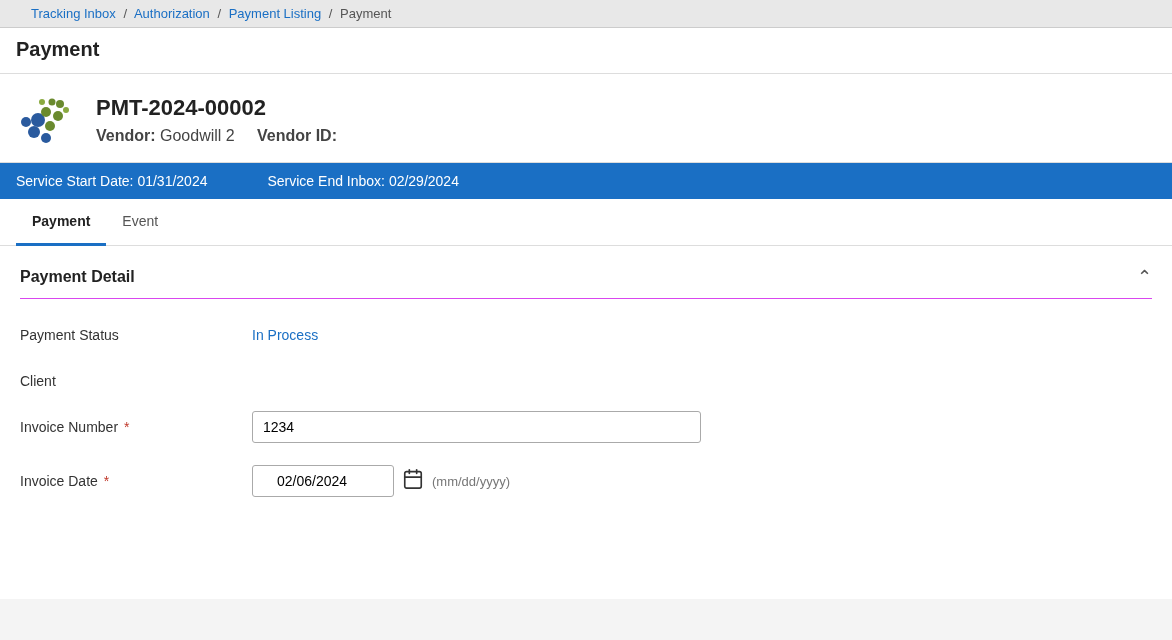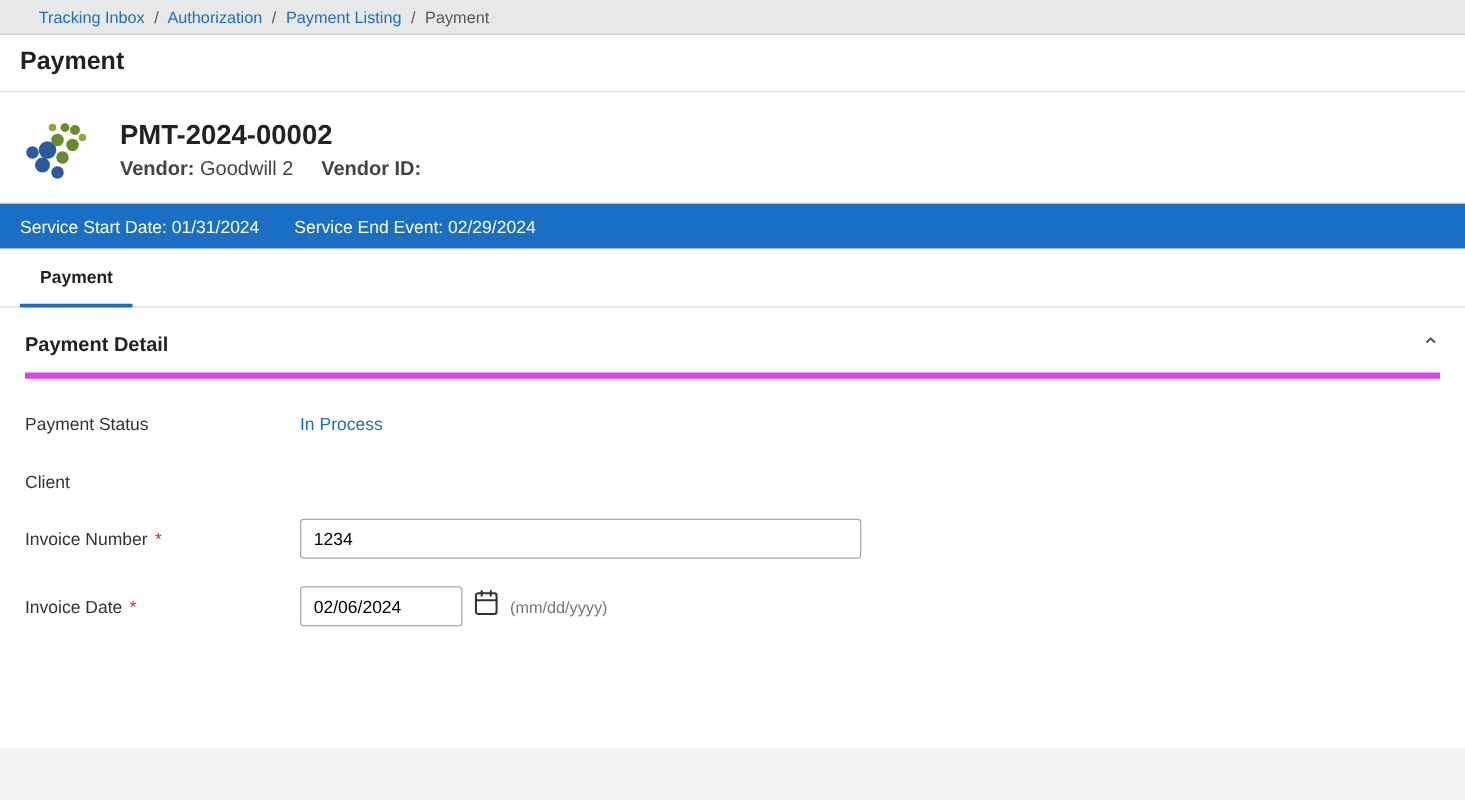--- a/index.html
+++ b/index.html
@@ -60,21 +60,21 @@
     .header-info .meta strong { font-weight: bold; }
 
     
     .info-bar {
       background: #1a6fc4;
       color: #fff;
       padding: 10px 16px;
       font-size: 14px;
       font-weight: 500;
       display: flex;
-      gap: 28px;
+      gap: 60px;
     }
 
     
     .main-content {
       background: #fff;
       min-height: 400px;
     }
 
     
     .tabs {
@@ -102,40 +102,40 @@
     .content-area {
       padding: 20px 20px;
     }
 
     
     .section-header {
       display: flex;
       justify-content: space-between;
       align-items: center;
       padding-bottom: 10px;
-      border-bottom: 5px solid #d946ef;
+      border-bottom: 1px solid #d946ef;
       margin-bottom: 20px;
     }
     .section-title {
       font-size: 16px;
       font-weight: bold;
       color: #222;
     }
     .chevron-up {
       font-size: 18px;
       color: #555;
       cursor: pointer;
     }
 
     
     .form-row {
       display: flex;
       align-items: flex-start;
       margin-bottom: 22px;
-      gap: 20px;
+      gap: 32px;
     }
     .form-label {
       width: 200px;
       font-size: 14px;
       color: #333;
       padding-top: 8px;
       flex-shrink: 0;
     }
     .form-label .required {
       color: #c0392b;
@@ -160,23 +160,23 @@
 
     
     .date-input-wrap {
       display: flex;
       align-items: center;
       gap: 8px;
     }
     .date-input {
       border: 1px solid #aaa;
       border-radius: 3px;
-      padding: 7px 10px;
-      font-size: 14px;
-      width: 130px;
+      padding: 7px 24px;
+      font-size: 14px;
+      width: 142px;
       outline: none;
     }
     .date-placeholder {
       color: #777;
       font-size: 13px;
     }
     .calendar-icon-btn {
       background: none;
       border: none;
       cursor: pointer;
@@ -231,30 +231,31 @@
   </div>
 </div>
 
 <div class="info-bar">
   <span>
     <span>Service Start Date:</span>
     <span> </span>
     <span>01/31/2024</span>
   </span>
   <span>
-    <span>Service End Event:</span>
+    <span>Service End Inbox:</span>
     <span> </span>
     <span>02/29/2024</span>
   </span>
 </div>
 
 <div class="main-content">
 
   <div class="tabs">
     <div class="tab active">Payment</div>
+    <div class="tab">Event</div>
   </div>
 
   <div class="content-area">
 
     <div class="section-header">
       <span class="section-title">Payment Detail</span>
       <span class="chevron-up">⌃</span>
     </div>
 
     <div class="form-row">

